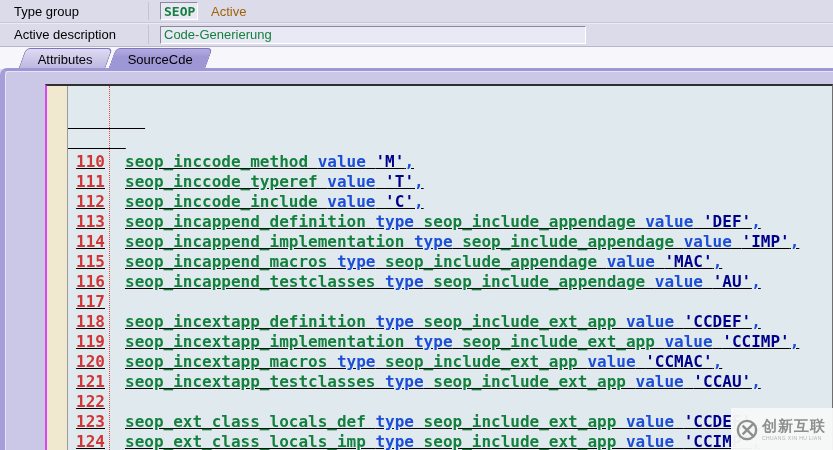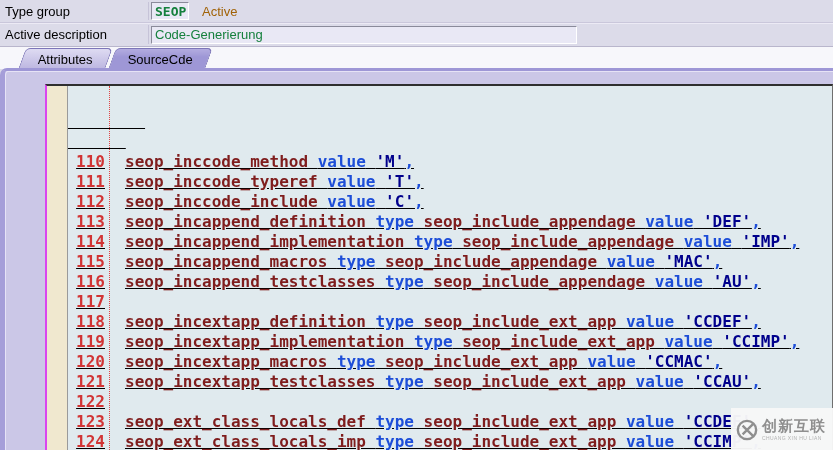--- a/index.html
+++ b/index.html
@@ -4,21 +4,21 @@
 <style>
   html,body{margin:0;padding:0;}
   body{
     width:833px;height:450px;overflow:hidden;position:relative;
     background:#dcdbe9;
     font-family:"Liberation Sans",sans-serif;
     -webkit-font-smoothing:none;
   }
   
   .header{border-bottom:1px solid #b9b6cc;}
-  .hrow{height:22px;display:flex;align-items:center;padding-left:5px;position:relative;}
+  .hrow{height:22px;display:flex;align-items:center;padding-left:14px;position:relative;}
   .hrow + .hrow{height:23px;border-top:1px solid #cac7db;box-shadow:inset 0 1px 0 #eceaf5;}
   .hrow::before{content:"";position:absolute;left:148px;top:2px;bottom:2px;border-left:1px solid #c6c3d8;}
   .hlabel{width:146px;font-size:13px;color:#000;}
   .hfield{
     background:#e9e8f5;height:16px;display:inline-flex;align-items:center;
     padding:0 3px;font-size:13px;color:#15803d;box-sizing:content-box;
     border-top:1px solid #8a8a9a;border-left:1px solid #8a8a9a;
     border-bottom:1px solid #ffffff;border-right:1px solid #ffffff;text-align:center;
   }
   .hfield.small{width:30px;font-family:"DejaVu Sans Mono",monospace;font-weight:bold;font-size:13px;}
@@ -49,21 +49,21 @@
   }
   .gutter{width:20px;background:#f0e8cf;border-right:1px solid #9a9a9a;flex:0 0 auto;}
   .lines{
     flex:1;position:relative;padding-top:6px;white-space:pre;overflow:hidden;
     font-family:"DejaVu Sans Mono",monospace;font-weight:bold;font-size:16px;line-height:20px;
   }
   .dotline{position:absolute;left:41px;top:0;bottom:0;border-left:1px dotted #e04545;}
   .code-line{height:20px;display:flex;}
   .line-num{width:37px;text-align:right;color:#d13434;flex:0 0 auto;}
   .line-code{padding-left:20px;}
-  .tok-t{color:#7f1d1d;}
+  .tok-t{color:#15803d;}
   .tok-k{color:#1d4ed8;}
   .tok-s{color:#00008c;}
   
   .watermark{
     position:absolute;right:0;top:408px;width:102px;height:44px;z-index:5;
     background:rgba(247,247,247,0.97);display:flex;align-items:center;gap:4px;
     padding-left:5px;box-sizing:border-box;
   }
   .wm-logo{width:22px;height:22px;flex:0 0 auto;display:block;}
   .wm-col{display:flex;flex-direction:column;line-height:1;}

